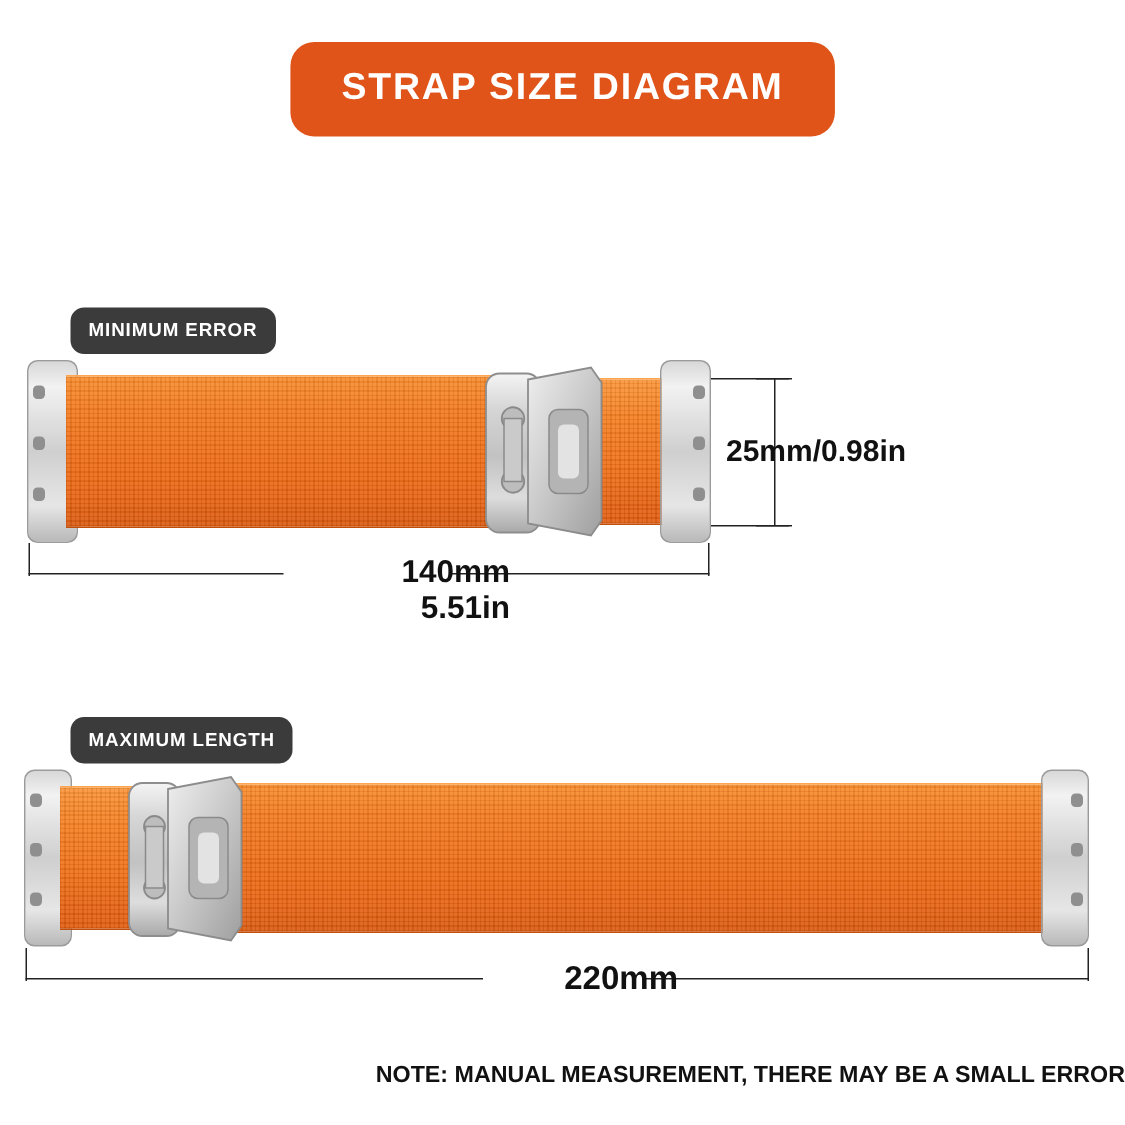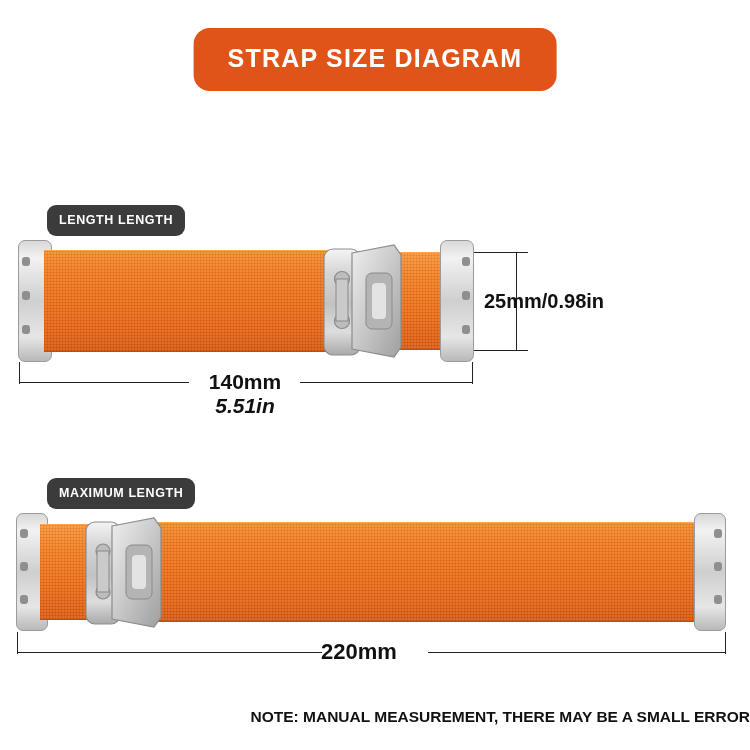--- a/index.html
+++ b/index.html
@@ -105,46 +105,46 @@
     width: 1px;
     background: #222222;
   }
   .tick-h {
     position: absolute;
     height: 1px;
     background: #222222;
   }
   .dim-label {
     position: absolute;
-    text-align: center;
+    text-align: right;
     font-weight: bold;
     color: #111111;
     white-space: nowrap;
     line-height: 1.12;
   }
   .dim-label .l1 { display: block; }
-  .dim-label .l2 { display: block; font-style: italic; }
+  .dim-label .l2 { display: block; }
 
   .note {
     position: absolute;
     left: 0;
     right: 0;
     bottom: 24px;
     text-align: right;
     font-size: 15.5px;
     font-weight: bold;
     color: #111111;
   }
 </style>
 </head>
 <body>
 
 <div class="title-banner">STRAP SIZE DIAGRAM</div>
 
-<div class="tag" style="left:47px; top:205px;">LENGTH LENGTH</div>
+<div class="tag" style="left:47px; top:205px;">MINIMUM ERROR</div>
 
 <div class="strap-wrap">
 
   <div class="lug" style="left:18px; top:240px; width:34px; height:122px;">
     <div class="notch" style="top:16px;"></div>
     <div class="notch" style="top:50px;"></div>
     <div class="notch" style="top:84px;"></div>
   </div>
 
   <div class="band" style="left:44px; top:250px; width:290px; height:102px;"></div>

